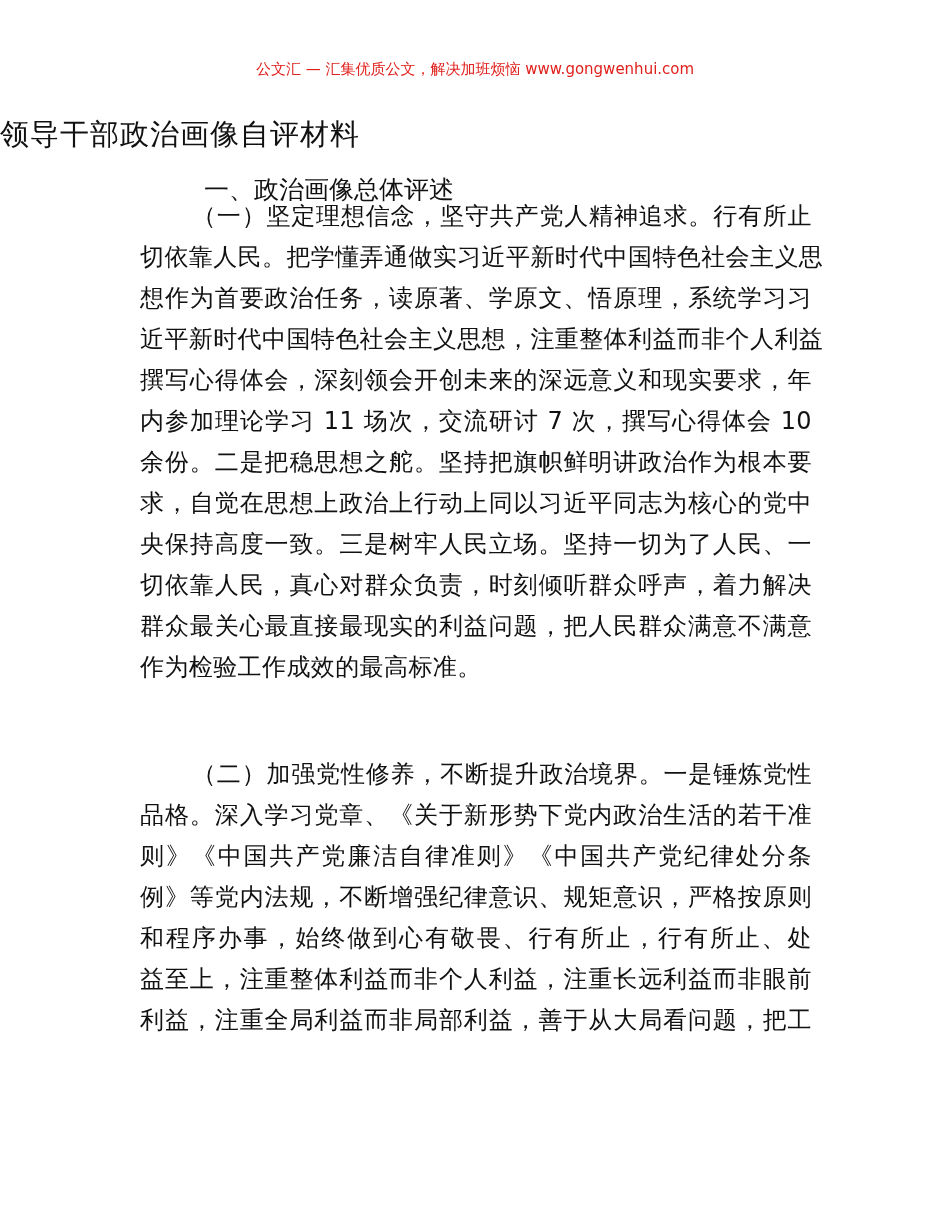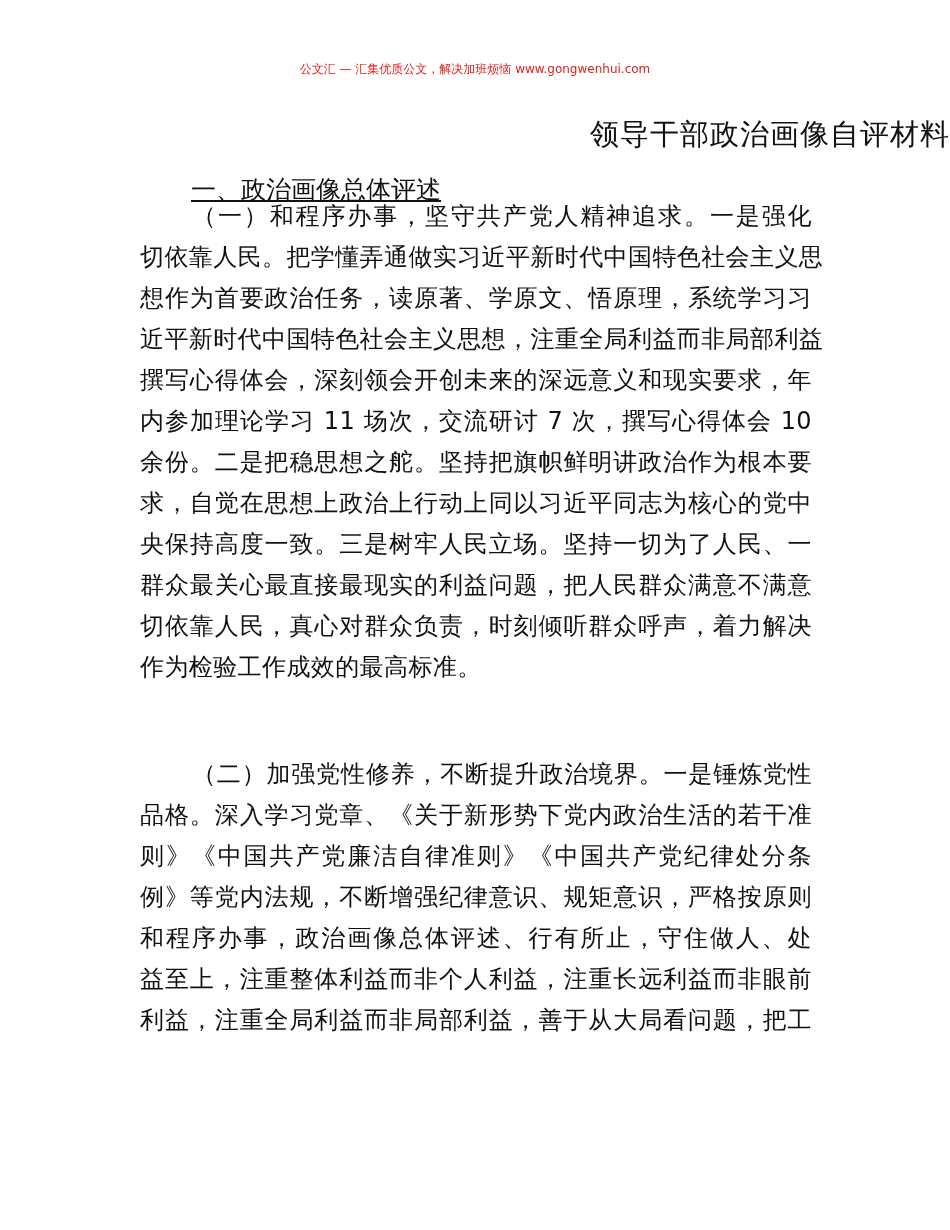--- a/index.html
+++ b/index.html
@@ -14,45 +14,44 @@
       overflow: hidden;
       font-family: "DejaVu Sans", "Liberation Sans", sans-serif;
       color: #111111;
     }
     .header-banner {
       position: absolute;
       top: 57px;
       left: 0;
       width: 950px;
       text-align: center;
-      font-size: 12px;
+      font-size: 15px;
       line-height: 24px;
       color: #e0201c;
       white-space: nowrap;
     }
     .doc-title {
       position: absolute;
       top: 114px;
       left: 0;
       width: 950px;
-      text-align: right;
+      text-align: left;
       font-size: 29px;
       line-height: 40px;
       color: #111111;
       letter-spacing: 1px;
       white-space: nowrap;
     }
     .section-heading {
       position: absolute;
       top: 172px;
-      left: 191px;
+      left: 204px;
       font-size: 25px;
       line-height: 36px;
       white-space: nowrap;
-      text-decoration: underline;
     }
     .body-block {
       position: absolute;
       left: 140px;
       width: 672px;
     }
     .line {
       height: 41px;
       font-size: 24px;
       line-height: 41px;
@@ -73,35 +72,35 @@
 </head>
 <body>
 
 <div class="header-banner">公文汇 — 汇集优质公文，解决加班烦恼 www.gongwenhui.com</div>
 
 <div class="doc-title">领导干部政治画像自评材料</div>
 
 <div class="section-heading">一、政治画像总体评述</div>
 
 <div class="body-block" id="para1">
-  <div class="line indent">（一）和程序办事，坚守共产党人精神追求。一是强化</div>
+  <div class="line indent">（一）坚定理想信念，坚守共产党人精神追求。行有所止</div>
   <div class="line">切依靠人民。把学懂弄通做实习近平新时代中国特色社会主义思</div>
   <div class="line">想作为首要政治任务，读原著、学原文、悟原理，系统学习习</div>
-  <div class="line">近平新时代中国特色社会主义思想，注重全局利益而非局部利益</div>
+  <div class="line">近平新时代中国特色社会主义思想，注重整体利益而非个人利益</div>
   <div class="line">撰写心得体会，深刻领会开创未来的深远意义和现实要求，年</div>
   <div class="line">内参加理论学习 11 场次，交流研讨 7 次，撰写心得体会 10</div>
   <div class="line">余份。二是把稳思想之舵。坚持把旗帜鲜明讲政治作为根本要</div>
   <div class="line">求，自觉在思想上政治上行动上同以习近平同志为核心的党中</div>
   <div class="line">央保持高度一致。三是树牢人民立场。坚持一切为了人民、一</div>
+  <div class="line">切依靠人民，真心对群众负责，时刻倾听群众呼声，着力解决</div>
   <div class="line">群众最关心最直接最现实的利益问题，把人民群众满意不满意</div>
-  <div class="line">切依靠人民，真心对群众负责，时刻倾听群众呼声，着力解决</div>
   <div class="line last">作为检验工作成效的最高标准。</div>
 </div>
 
 <div class="body-block" id="para2">
   <div class="line indent">（二）加强党性修养，不断提升政治境界。一是锤炼党性</div>
   <div class="line">品格。深入学习党章、《关于新形势下党内政治生活的若干准</div>
   <div class="line">则》《中国共产党廉洁自律准则》《中国共产党纪律处分条</div>
   <div class="line">例》等党内法规，不断增强纪律意识、规矩意识，严格按原则</div>
-  <div class="line">和程序办事，政治画像总体评述、行有所止，守住做人、处</div>
+  <div class="line">和程序办事，始终做到心有敬畏、行有所止，行有所止、处</div>
   <div class="line">益至上，注重整体利益而非个人利益，注重长远利益而非眼前</div>
   <div class="line">利益，注重全局利益而非局部利益，善于从大局看问题，把工</div>
 </div>
 
 </body></html>

